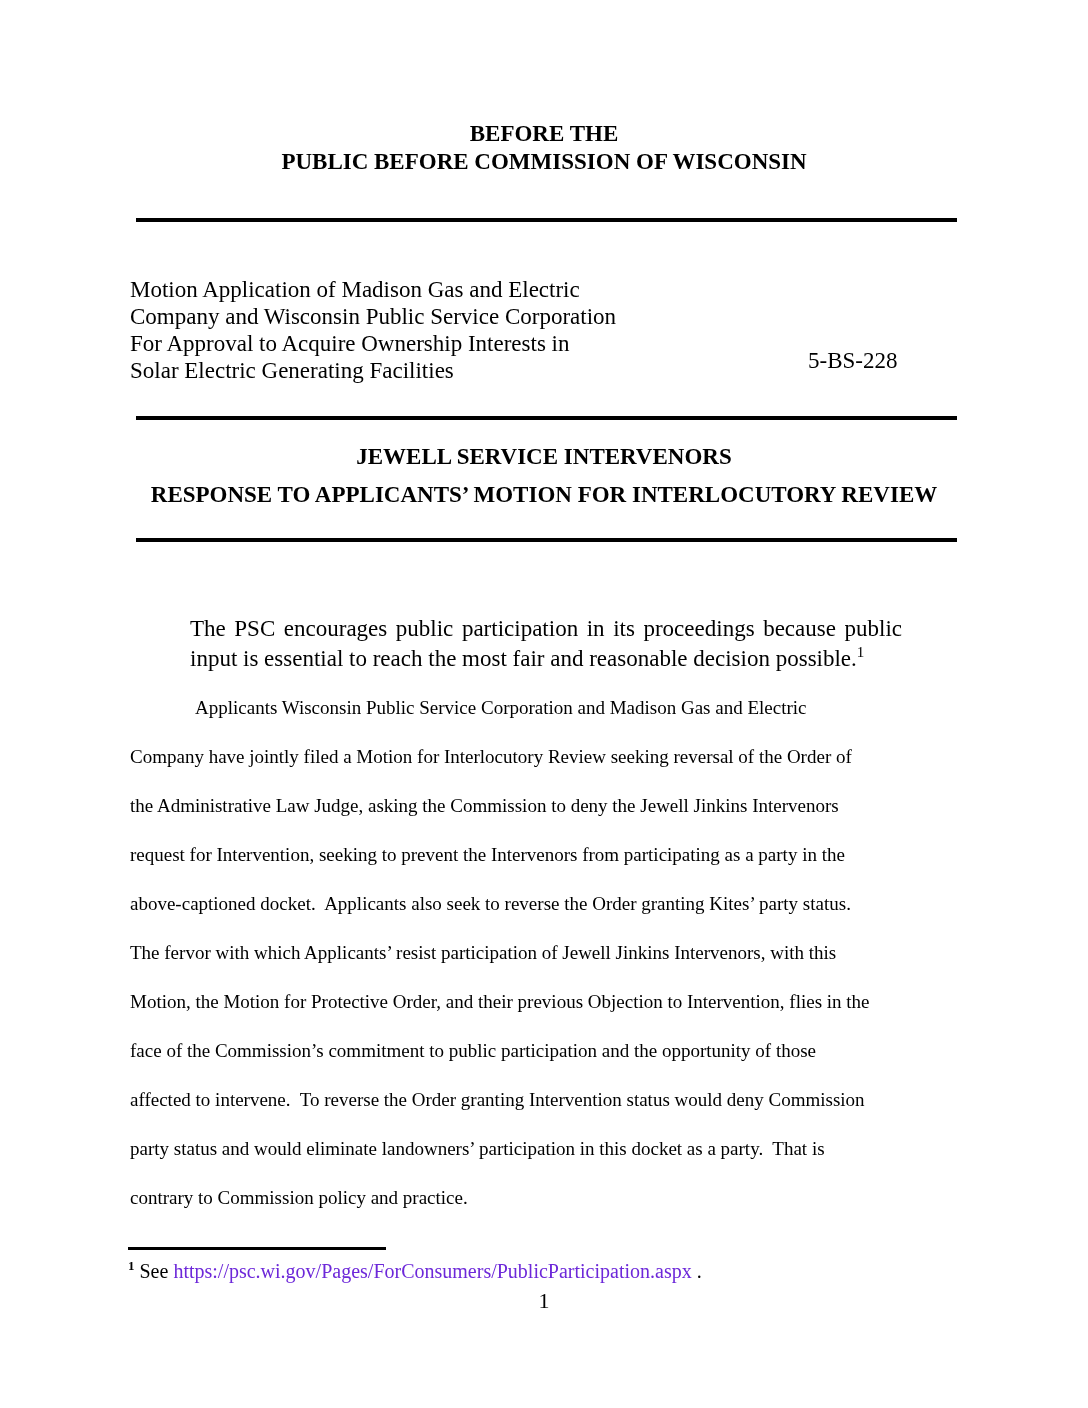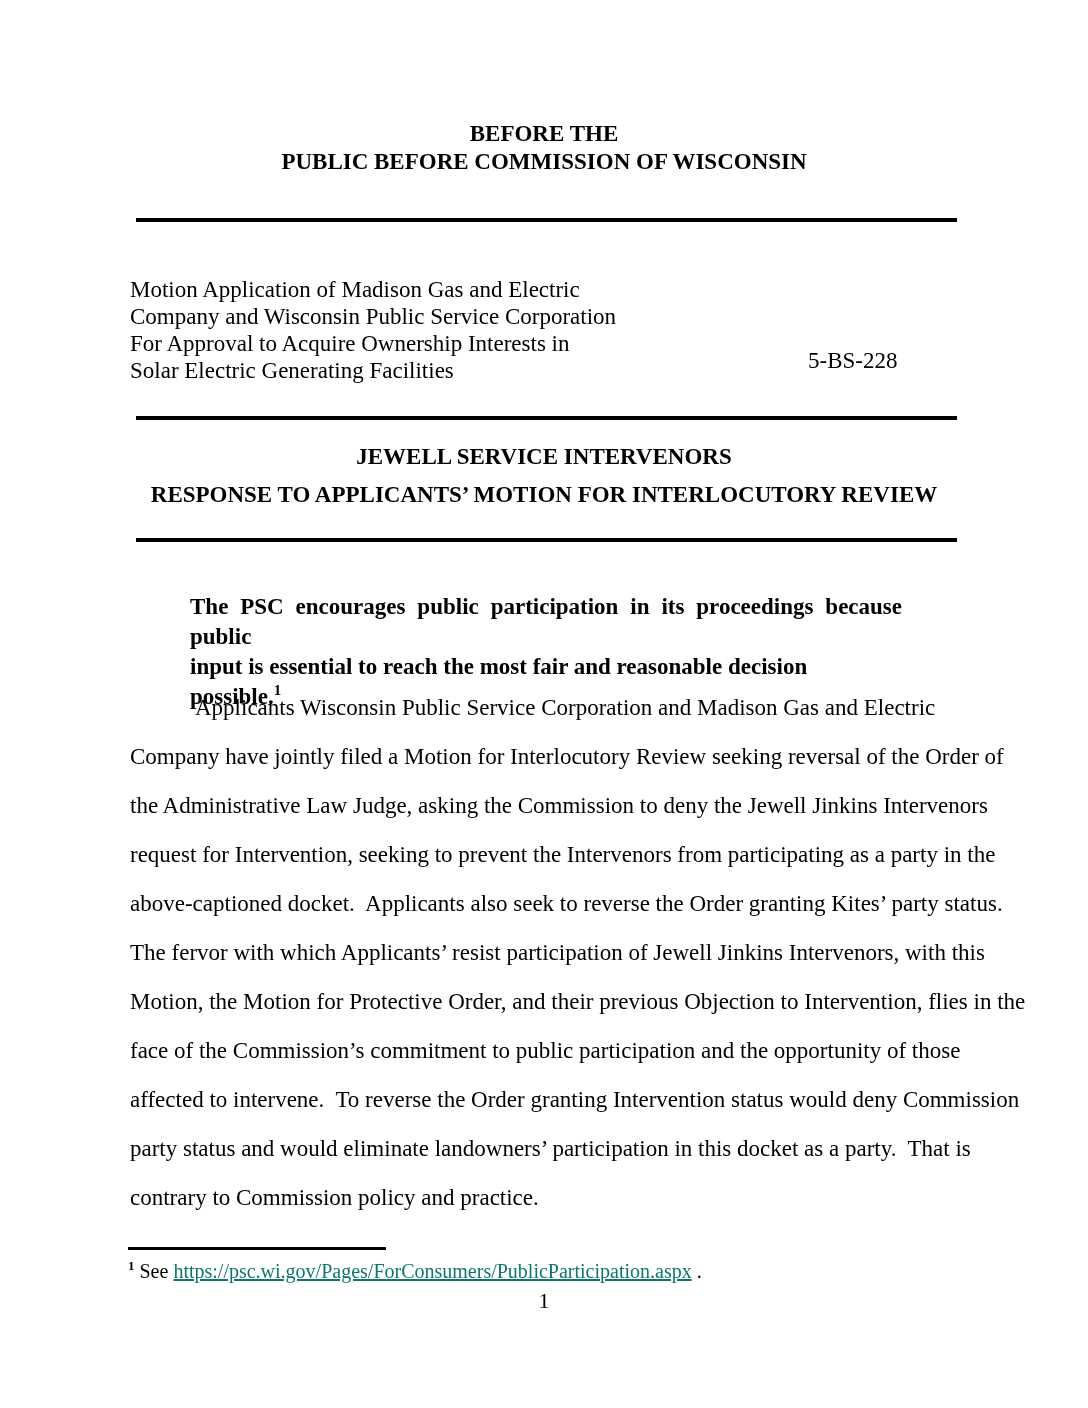--- a/index.html
+++ b/index.html
@@ -61,42 +61,42 @@
     text-align: center;
     font-weight: bold;
     font-size: 23px;
     line-height: 26px;
   }
   .doc-title .title-line-2 {
     margin-top: 12px;
   }
   .quote {
     position: absolute;
-    top: 592px;
+    top: 614px;
     left: 190px;
     width: 712px;
-    font-weight: bold;
+    font-weight: normal;
     font-size: 23px;
     line-height: 30px;
   }
   .quote .q-line-1 {
     text-align: justify;
     text-align-last: justify;
   }
   .quote sup {
     font-size: 15px;
     vertical-align: super;
     line-height: 0;
   }
   .body-text {
     position: absolute;
     top: 683px;
     left: 130px;
     width: 828px;
-    font-size: 23px;
+    font-size: 19px;
     line-height: 49px;
   }
   .body-line {
     white-space: pre;
   }
   .body-line.first {
     padding-left: 65px;
   }
   .footnote-rule {
     position: absolute;
@@ -114,22 +114,21 @@
     font-size: 20px;
     line-height: 26px;
   }
   .footnote sup {
     font-size: 13px;
     vertical-align: super;
     line-height: 0;
     font-weight: bold;
   }
   .footnote-link {
-    color: #0f766e;
-    text-decoration: underline;
+    color: #6d28d9;
     cursor: pointer;
   }
   .page-number {
     position: absolute;
     top: 1288px;
     left: 0;
     width: 1088px;
     text-align: center;
     font-size: 22px;
   }

